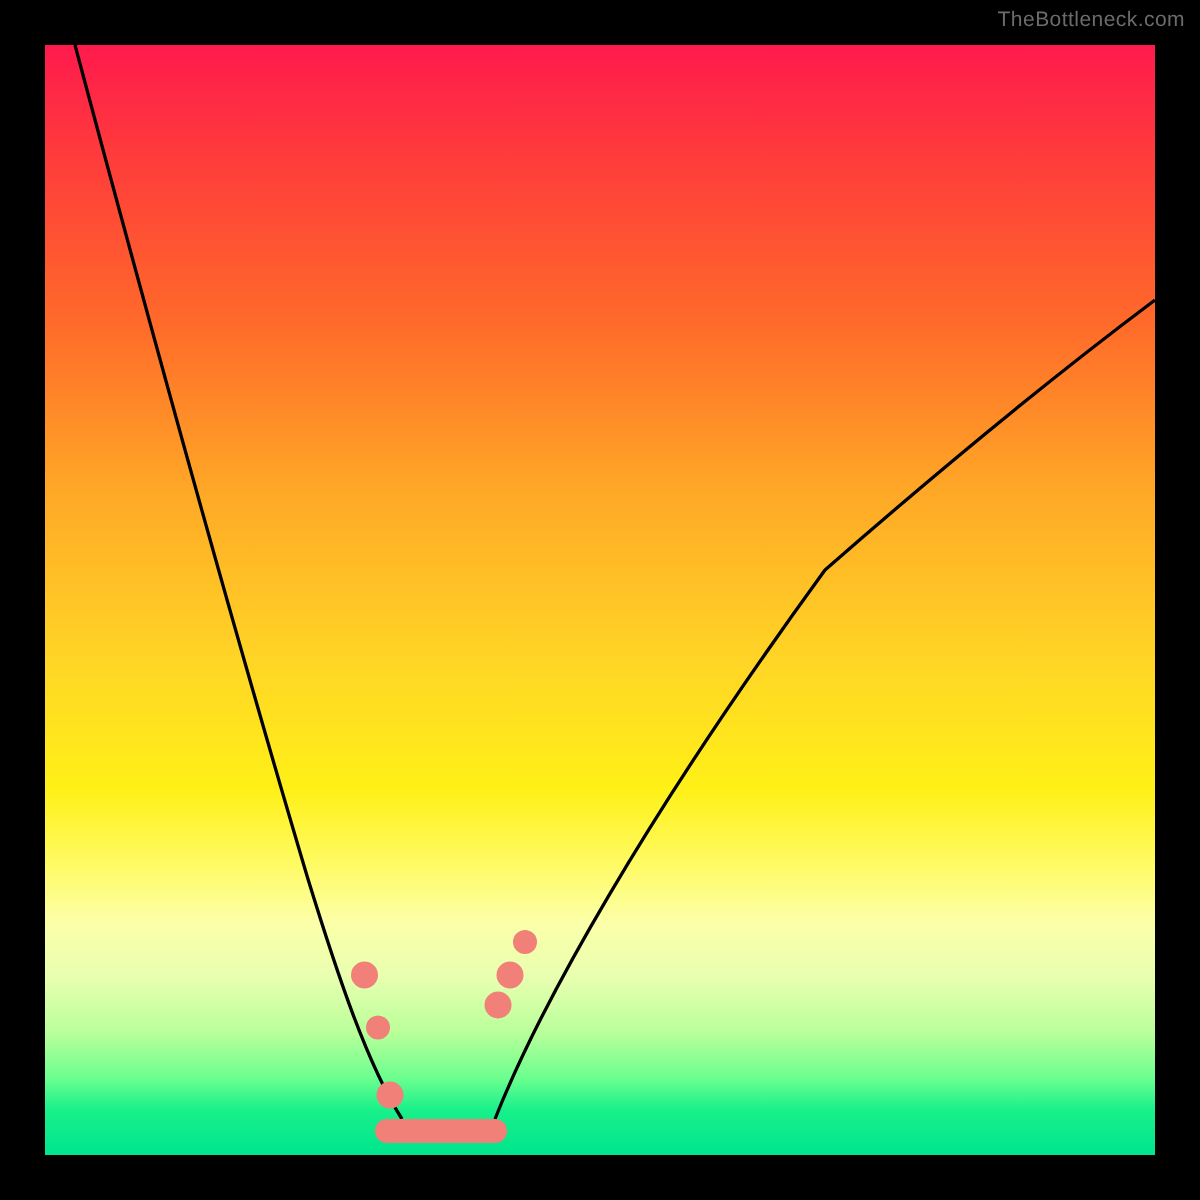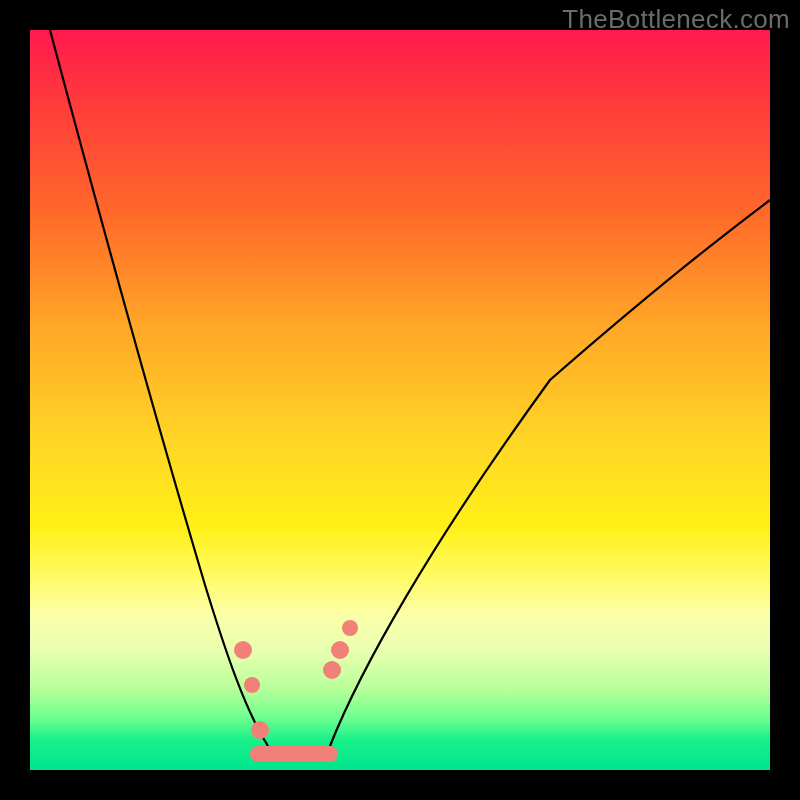--- a/index.html
+++ b/index.html
@@ -39,21 +39,21 @@
       #6dff8f 93%,
       #18f08a 96%,
       #00e58e 100%
     );
   }
   .watermark {
     position: absolute;
     top: 4px;
     right: 10px;
     color: #6b6b6b;
-    font-size: 26px;
+    font-size: 14px;
     letter-spacing: 0.3px;
     user-select: none;
     margin-left: 16px;
   }
   svg.curve {
     position: absolute;
     left: 0;
     top: 0;
     width: 740px;
     height: 740px;

